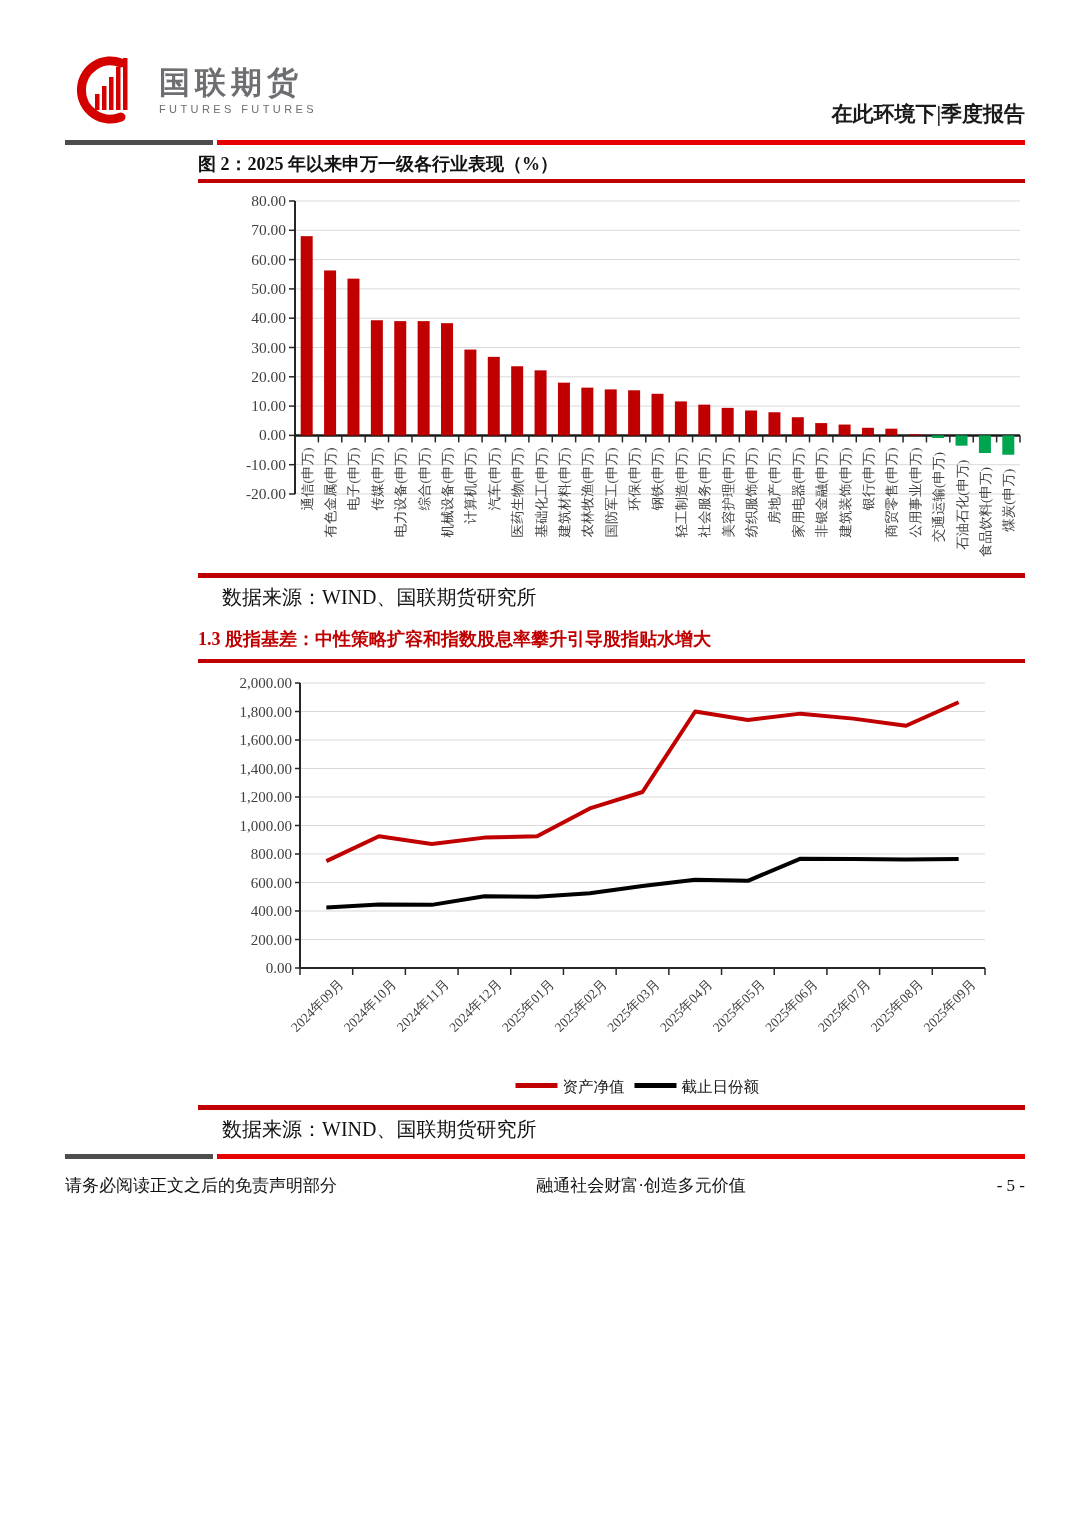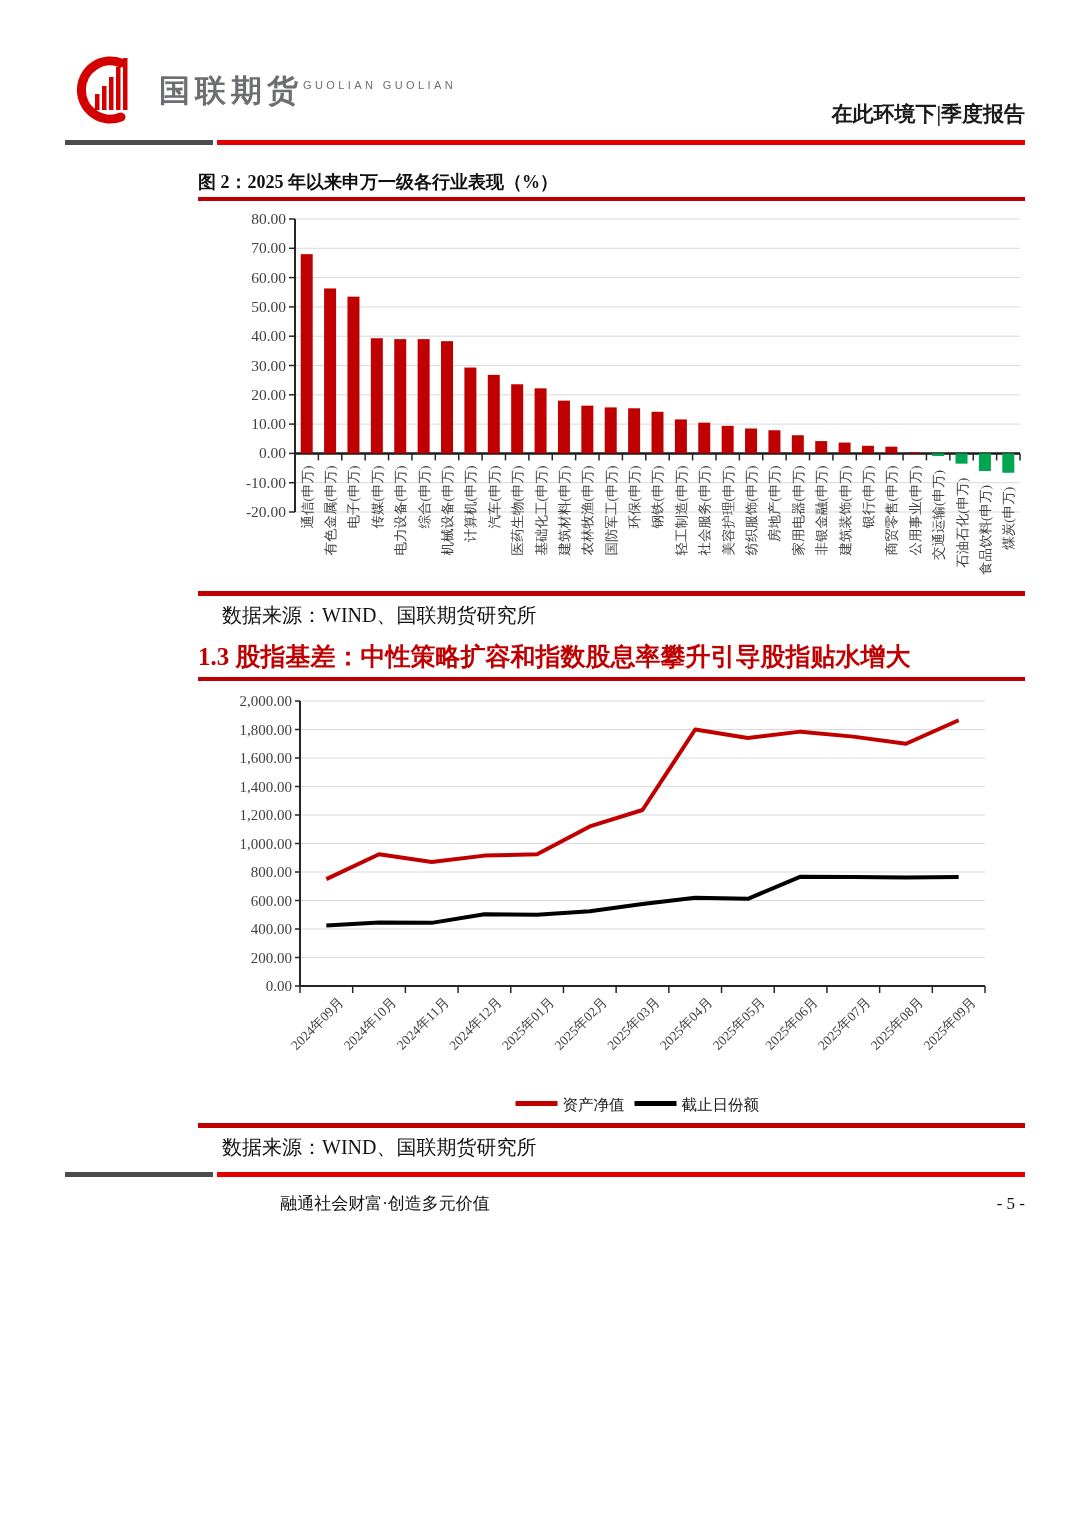--- a/index.html
+++ b/index.html
@@ -1,38 +1,38 @@
 <!DOCTYPE html>
 <html style="--accent-red: #c00000; --sep-red: #e60000; --sep-gray: #4d4d4d; --logo-gray: #6d6e71;"><head>
 <meta charset="utf-8">
 <style>
   html,body{margin:0;padding:0;}
   body{width:1080px;height:1527px;background:#ffffff;font-family:"Liberation Serif",serif;overflow:hidden;position:relative;}
   .page{padding:52px 55px 0 65px;box-sizing:border-box;width:1080px;height:1527px;}
   
   .hdr{display:flex;justify-content:space-between;align-items:flex-end;height:80px;}
   .logo{display:flex;align-items:center;gap:12px;}
-  .logo-txt{display:flex;flex-direction:row;}
+  .logo-txt{display:flex;flex-direction:column;}
   .logo-cn{font-size:31px;font-weight:bold;color:var(--logo-gray);letter-spacing:5px;line-height:1.05;font-family:"Liberation Sans",sans-serif;}
   .logo-en{font-size:11px;color:var(--logo-gray);letter-spacing:3.4px;margin-top:4px;font-family:"Liberation Sans",sans-serif;}
   .doc-type{font-size:21px;font-weight:bold;color:#1a1a1a;padding-bottom:4px;}
   
   .rule{display:flex;height:5px;margin-top:8px;}
   .rule .g{width:148px;background:var(--sep-gray);}
   .rule .r{flex:1;background:var(--sep-red);margin-left:4px;}
   
   .fig{margin-left:133px;width:827px;}
-  .fig-cap{font-size:18px;font-weight:600;color:#111;margin-top:26px;line-height:23px;}
+  .fig-cap{font-size:18px;font-weight:600;color:#111;margin-top:8px;line-height:23px;}
   .fig-underline{height:4px;background:var(--accent-red);margin-top:3px;}
   .fig-topline{height:5px;background:var(--accent-red);}
   .fig-src{font-size:20px;color:#111;padding:8px 0 0 24px;line-height:22px;}
   .fig svg{margin-top:8px;display:block;}
   svg text{font-family:"Liberation Serif",serif;}
   
-  .sec-heading{margin:14px 0 0 133px;width:832px;font-size:25px;font-weight:bold;color:var(--accent-red);line-height:34px;}
+  .sec-heading{margin:14px 0 0 133px;width:832px;font-size:18px;font-weight:bold;color:var(--accent-red);line-height:34px;}
   .para{margin:8px 0 0 133px;width:832px;font-size:21px;line-height:43px;color:#111;text-align:justify;text-indent:2em;}
   
   .ftr-rule{margin-top:14px;}
   .ftr{display:flex;align-items:center;margin-top:15px;font-size:17px;color:#111;}
   .ftr .l{flex:1.2;}
   .ftr .c{flex:1.2;text-align:center;}
   .ftr .p{flex:0.6;text-align:right;}
 </style>
 </head>
 <body>
@@ -46,21 +46,21 @@
           <path d="M 56 13 A 29 29 0 1 0 56 67" fill="none" stroke="#d40000" stroke-width="9" stroke-linecap="round"></path>
           <rect x="30" y="44" width="4.5" height="16" fill="#d40000"></rect>
           <rect x="37" y="36" width="4.5" height="24" fill="#d40000"></rect>
           <rect x="44" y="27" width="4.5" height="33" fill="#d40000"></rect>
           <rect x="51" y="17" width="4.5" height="43" fill="#d40000"></rect>
           <rect x="58" y="8" width="4.5" height="52" fill="#d40000"></rect>
         </svg>
       </span>
       <div class="logo-txt">
         <span class="logo-cn">国联期货</span>
-        <span class="logo-en">GUOLIAN GUOLIAN</span>
+        <span class="logo-en">FUTURES FUTURES</span>
       </div>
     </div>
     <div class="doc-type">在此环境下|季度报告</div>
   </div>
 
   <div class="rule">
     <span class="g"></span>
     <span class="r"></span>
   </div>
 
@@ -298,17 +298,18 @@
     <div class="fig-topline"></div>
     <div class="fig-src">数据来源：WIND、国联期货研究所</div>
   </div>
 
   <div class="rule ftr-rule">
     <span class="g"></span>
     <span class="r"></span>
   </div>
 
   <div class="ftr">
+    <span class="l">请务必阅读正文之后的免责声明部分</span>
     <span class="c">融通社会财富·创造多元价值</span>
     <span class="p">- 5 -</span>
   </div>
 
 </div>
 
 </body></html>

